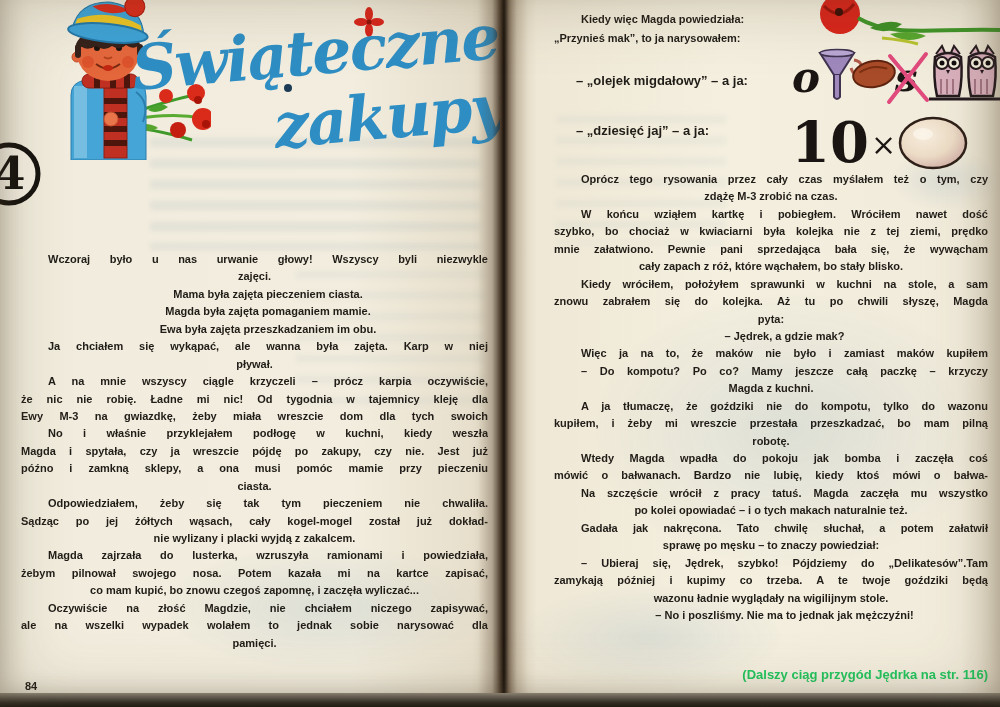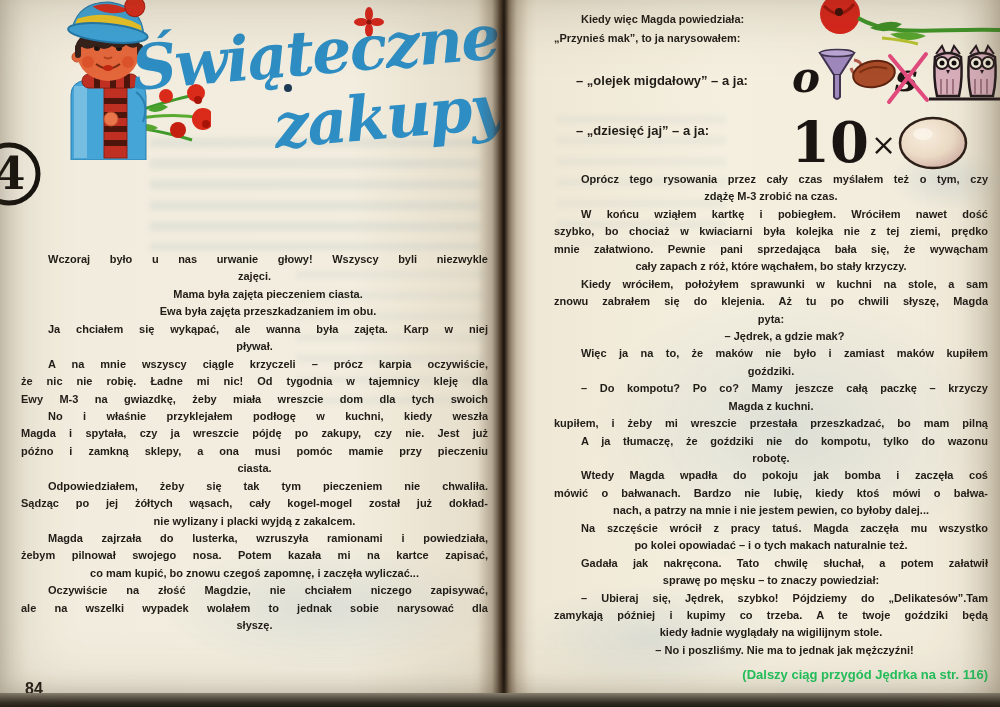--- a/index.html
+++ b/index.html
@@ -23,21 +23,21 @@
   .para{margin:0;}
   .line{line-height:17.45px;height:17.45px;overflow:hidden;text-align:center;}
   .line.j{text-align:justify;text-align-last:justify;}
   .line.j::after{content:"";display:inline-block;width:100%;height:0;}
   .line.ind,.iline.ind{text-indent:27px;}
   #rp-intro{left:554px;top:10px;width:434px;}
   .iline{line-height:18.5px;height:18.5px;overflow:hidden;}
   .rebus-label{position:absolute;font-weight:bold;color:#201c17;font-size:13px;}
   #rebus1-label{left:576px;top:73px;}
   #rebus2-label{left:576px;top:123px;}
-  #page-num{position:absolute;left:25px;top:680px;font-weight:bold;font-size:16px;color:#201c17;}
+  #page-num{position:absolute;left:25px;top:680px;font-weight:bold;font-size:11px;color:#201c17;}
   #footer-note{position:absolute;left:554px;top:667px;width:434px;text-align:right;
     font-weight:bold;font-size:13px;color:#22c55e;}
   svg text{font-family:"DejaVu Serif",serif;}
   
   .bt{position:absolute;pointer-events:none;filter:blur(2.5px);}
   .bt-lines{background:repeating-linear-gradient(to bottom,rgba(108,140,160,.20) 0 9px,rgba(0,0,0,0) 9px 21px);opacity:.55;}
   .bt-blob{background:radial-gradient(closest-side,rgba(105,145,170,.20),rgba(0,0,0,0));opacity:.8;}
 </style>
 </head>
 <body>
@@ -131,20 +131,23 @@
 
   <div class="bodycol" id="lp-body">
       <div class="para">
         <div class="line j ind">Wczoraj było u nas urwanie głowy! Wszyscy byli niezwykle</div>
         <div class="line">zajęci.</div>
       </div>
       <div class="para">
         <div class="line ind">Mama była zajęta pieczeniem ciasta.</div>
       </div>
       <div class="para">
+        <div class="line ind">Magda była zajęta pomaganiem mamie.</div>
+      </div>
+      <div class="para">
         <div class="line ind">Ewa była zajęta przeszkadzaniem im obu.</div>
       </div>
       <div class="para">
         <div class="line j ind">Ja chciałem się wykąpać, ale wanna była zajęta. Karp w niej</div>
         <div class="line">pływał.</div>
       </div>
       <div class="para">
         <div class="line j ind">A na mnie wszyscy ciągle krzyczeli – prócz karpia oczywiście,</div>
         <div class="line j">że nic nie robię. Ładne mi nic! Od tygodnia w tajemnicy kleję dla</div>
         <div class="line j">Ewy M-3 na gwiazdkę, żeby miała wreszcie dom dla tych swoich</div>
@@ -161,21 +164,21 @@
         <div class="line">nie wylizany i placki wyjdą z zakalcem.</div>
       </div>
       <div class="para">
         <div class="line j ind">Magda zajrzała do lusterka, wzruszyła ramionami i powiedziała,</div>
         <div class="line j">żebym pilnował swojego nosa. Potem kazała mi na kartce zapisać,</div>
         <div class="line">co mam kupić, bo znowu czegoś zapomnę, i zaczęła wyliczać...</div>
       </div>
       <div class="para">
         <div class="line j ind">Oczywiście na złość Magdzie, nie chciałem niczego zapisywać,</div>
         <div class="line j">ale na wszelki wypadek wolałem to jednak sobie narysować dla</div>
-        <div class="line">słyszę.</div>
+        <div class="line">pamięci.</div>
       </div>
     </div>
   <div id="page-num">84</div>
 
   <svg style="position:absolute;left:812px;top:-8px;" width="188" height="62" viewBox="0 0 188 62">
     <circle cx="28" cy="22" r="20" fill="#d8241a"></circle>
     <path d="M12,14 Q28,30 42,12" stroke="#9c1208" stroke-width="3" fill="none"></path>
     <circle cx="27" cy="20" r="4" fill="#3a0e06"></circle>
     <path d="M46,26 C80,46 122,36 188,38" stroke="#3f9428" stroke-width="4" fill="none"></path>
     <path d="M58,36 q18,-10 32,-4 q-15,12 -32,4 z" fill="#3e8f26"></path>
@@ -252,60 +255,58 @@
 
   <div class="bodycol" id="rp-body">
       <div class="para">
         <div class="line j ind">Oprócz tego rysowania przez cały czas myślałem też o tym, czy</div>
         <div class="line">zdążę M-3 zrobić na czas.</div>
       </div>
       <div class="para">
         <div class="line j ind">W końcu wziąłem kartkę i pobiegłem. Wróciłem nawet dość</div>
         <div class="line j">szybko, bo chociaż w kwiaciarni była kolejka nie z tej ziemi, prędko</div>
         <div class="line j">mnie załatwiono. Pewnie pani sprzedająca bała się, że wywącham</div>
-        <div class="line">cały zapach z róż, które wąchałem, bo stały krzyczy.</div>
+        <div class="line">cały zapach z róż, które wąchałem, bo stały blisko.</div>
       </div>
       <div class="para">
         <div class="line j ind">Kiedy wróciłem, położyłem sprawunki w kuchni na stole, a sam</div>
-        <div class="line j">znowu zabrałem się do klejenia. Aż tu po chwili słyszę, Magda</div>
+        <div class="line j">znowu zabrałem się do kolejka. Aż tu po chwili słyszę, Magda</div>
         <div class="line">pyta:</div>
       </div>
       <div class="para">
         <div class="line ind">– Jędrek, a gdzie mak?</div>
       </div>
       <div class="para">
         <div class="line j ind">Więc ja na to, że maków nie było i zamiast maków kupiłem</div>
-        <div class="line">goździki.</div>
       </div>
       <div class="para">
         <div class="line j ind">– Do kompotu? Po co? Mamy jeszcze całą paczkę – krzyczy</div>
         <div class="line">Magda z kuchni.</div>
       </div>
       <div class="para">
+        <div class="line j ind">A ja tłumaczę, że goździki nie do kompotu, tylko do wazonu</div>
         <div class="line j">kupiłem, i żeby mi wreszcie przestała przeszkadzać, bo mam pilną</div>
-        <div class="line j ind">A ja tłumaczę, że goździki nie do kompotu, tylko do wazonu</div>
         <div class="line">robotę.</div>
       </div>
       <div class="para">
         <div class="line j ind">Wtedy Magda wpadła do pokoju jak bomba i zaczęła coś</div>
         <div class="line j">mówić o bałwanach. Bardzo nie lubię, kiedy ktoś mówi o bałwa-</div>
-        <div class="line">nach, a patrzy na mnie i nie jestem pewien, co byłoby dalej...</div>
       </div>
       <div class="para">
         <div class="line j ind">Na szczęście wrócił z pracy tatuś. Magda zaczęła mu wszystko</div>
         <div class="line">po kolei opowiadać – i o tych makach naturalnie też.</div>
       </div>
       <div class="para">
         <div class="line j ind">Gadała jak nakręcona. Tato chwilę słuchał, a potem załatwił</div>
         <div class="line">sprawę po męsku – to znaczy powiedział:</div>
       </div>
       <div class="para">
         <div class="line j ind">– Ubieraj się, Jędrek, szybko! Pójdziemy do „Delikatesów”.Tam</div>
         <div class="line j">zamykają później i kupimy co trzeba. A te twoje goździki będą</div>
-        <div class="line">kiedy ładnie wyglądały na wigilijnym stole.</div>
+        <div class="line">wazonu ładnie wyglądały na wigilijnym stole.</div>
       </div>
       <div class="para">
         <div class="line ind">– No i poszliśmy. Nie ma to jednak jak mężczyźni!</div>
       </div>
     </div>
   <div id="footer-note">(Dalszy ciąg przygód Jędrka na str. 116)</div>
 
   <div id="gutter"></div>
   <div id="bottom-edge"></div>
   <div id="vignette"></div>

